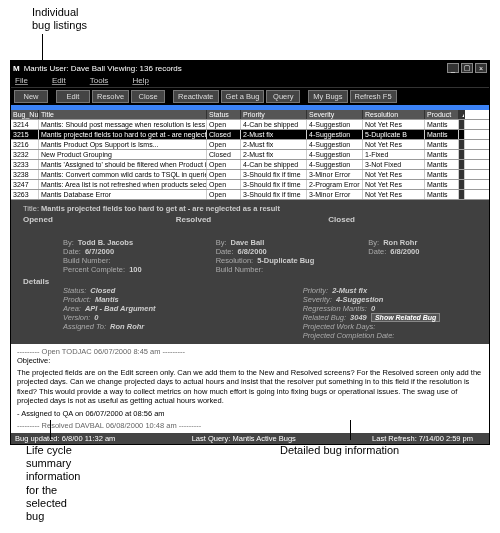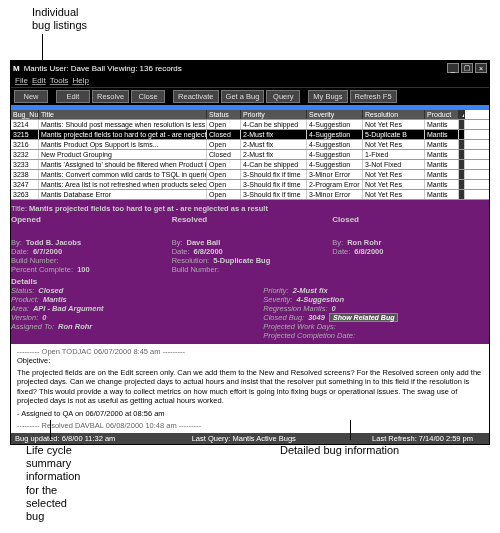--- a/index.html
+++ b/index.html
@@ -30,21 +30,21 @@
   }
   .titlebar .m { font-weight: bold; margin-right: 4px; }
   .titlebar .spacer { flex: 1; }
   .titlebar .winbtn {
     width: 12px; height: 10px; border: 1px solid #888;
     background: #333; margin-left: 2px; display: flex;
     align-items: center; justify-content: center; font-size: 7px;
   }
   .menubar {
     background: #000; color: #ccc;
-    display: flex; gap: 4px; padding: 1px 4px 2px 4px;
+    display: flex; gap: 24px; padding: 1px 4px 2px 4px;
     font-size: 8px;
   }
   .menubar span { text-decoration: underline; text-decoration-color: #888; }
   .toolbar {
     background: #000; padding: 2px 3px;
     display: flex; gap: 2px;
     border-top: 1px solid #333; border-bottom: 5px solid #3b82f6;
   }
   .toolbar .tbtn {
     background: #444; color: #ddd;
@@ -69,32 +69,32 @@
     white-space: nowrap; overflow: hidden;
   }
   .grid-row div {
     background: #fff; color: #000;
     padding: 1px 2px; border-right: 1px solid #ccc;
     white-space: nowrap; overflow: hidden;
   }
   .grid-row.sel div { background: #000; color: #fff; }
   .grid .scroll { background: #333; }
   .mid {
-    background: #701a75; color: #ccc;
-    padding: 4px 0;
+    background: #404040; color: #ccc;
+    padding: 4px 12px;
     font-size: 7.5px;
   }
   .mid .title-row { text-align: left; padding-bottom: 2px; }
   .mid .cols3 {
     display: grid;
     grid-template-columns: 1fr 1fr 1fr;
     gap: 4px;
   }
   .mid .col h4 { font-weight: bold; margin-bottom: 14px; font-size: 8px; }
-  .mid .kv { display: flex; }
+  .mid .kv { display: flex; margin-left: 40px; }
   .mid .kv .k { text-align: right; padding-right: 4px; color: #aaa; }
   .mid .kv .v { font-weight: bold; flex:1; }
   .mid .section { font-weight: bold; padding-top: 3px; font-size: 8px }
   .mid .cols2 {
     display: grid;
     grid-template-columns: 1.1fr 1fr;
     gap: 4px;
     font-style: italic;
   }
   .mid .btn {
@@ -342,21 +342,21 @@
           </div>
         <div class="kv">
             <span class="k">Severity:</span>
             <span class="v">4-Suggestion</span>
           </div>
         <div class="kv">
             <span class="k">Regression Mantis:</span>
             <span class="v">0</span>
           </div>
         <div class="kv">
-            <span class="k">Closed Bug:</span>
+            <span class="k">Related Bug:</span>
             <span class="v"><span>3049</span> &nbsp;<span class="btn">Show Related Bug</span></span>
           </div>
         <div class="kv">
             <span class="k">Projected Work Days:</span>
             <span class="v"></span>
           </div>
         <div class="kv">
             <span class="k">Projected Completion Date:</span>
             <span class="v"></span>
           </div>

